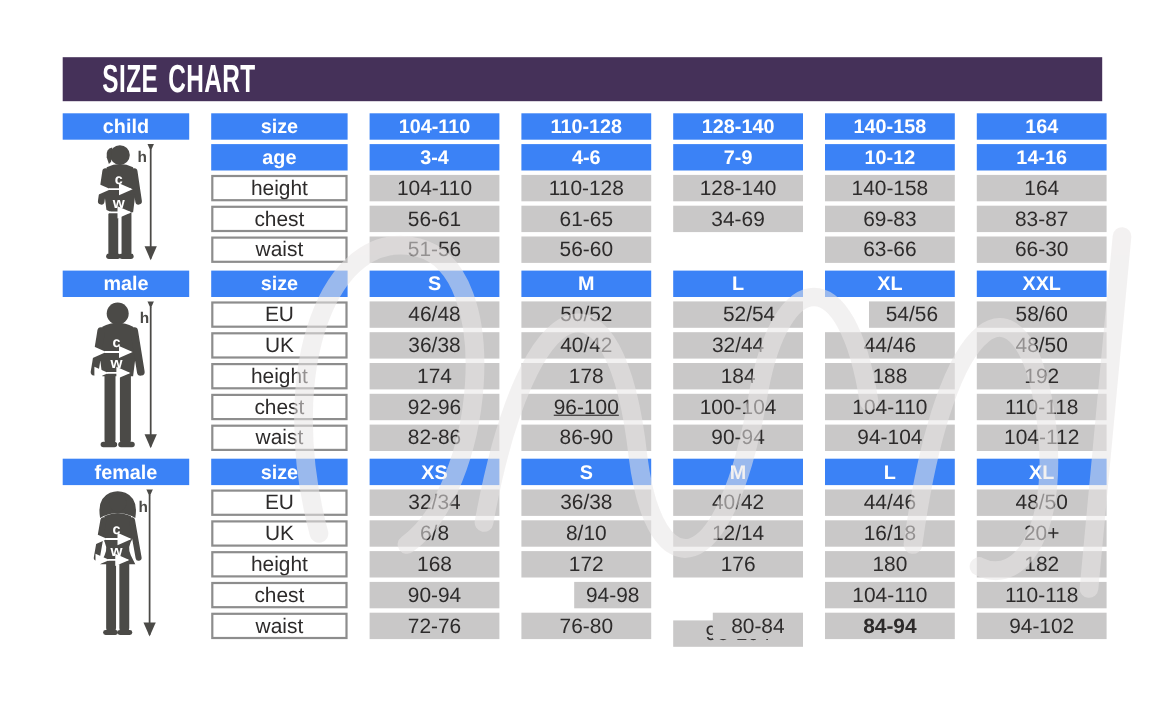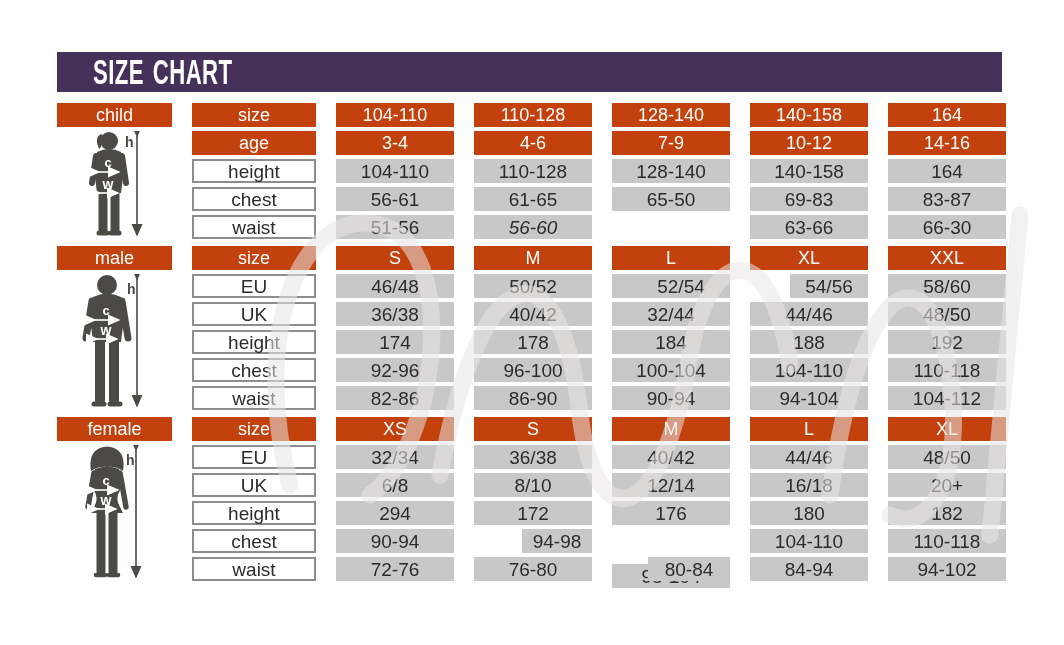--- a/index.html
+++ b/index.html
@@ -11,21 +11,21 @@
     position:absolute;left:57px;top:52px;width:945px;height:40px;
     background:#453159;display:flex;align-items:center;
   }
   .title-text{
     color:#ffffff;font-weight:bold;font-size:27px;letter-spacing:.5px;word-spacing:3px;
     transform:scale(.82,1.32);transform-origin:left center;margin-left:36px;white-space:nowrap;
   }
   .sections{position:absolute;left:57px;top:103px;display:flex;flex-direction:column;gap:7px;z-index:2;}
   .section{display:grid;grid-template-columns:115px 124px repeat(5,118px);column-gap:20px;row-gap:4px;}
   .cell{height:24px;display:flex;align-items:center;justify-content:center;box-sizing:border-box;line-height:1;}
-  .purple{background:#c2410c;color:#ffffff;font-weight:normal;font-size:18px;}
+  .purple{background:#3b82f6;color:#ffffff;font-weight:bold;font-size:18px;}
   .gray{background:#C9C8C8;color:#2D2B2B;font-size:19px;}
   .labelcell{background:#ffffff;border:2px solid #8D8D8D;color:#2D2B2B;font-size:19px;}
   .section-title{grid-column:1;grid-row:1;}
   .figure{grid-column:1;display:flex;align-items:center;justify-content:center;}
   svg text{font-family:"Liberation Sans",sans-serif;}
   .watermark{position:absolute;left:230px;top:115px;z-index:3;pointer-events:none;}
 </style>
 </head>
 <body>
 
@@ -86,26 +86,26 @@
         <div class="cell purple" style="grid-area: 2 / 7;">14-16</div>
         <div class="cell labelcell" style="grid-area: 3 / 2;">height</div>
         <div class="cell gray" style="grid-area: 3 / 3;">104-110</div>
         <div class="cell gray" style="grid-area: 3 / 4;">110-128</div>
         <div class="cell gray" style="grid-area: 3 / 5;">128-140</div>
         <div class="cell gray" style="grid-area: 3 / 6;">140-158</div>
         <div class="cell gray" style="grid-area: 3 / 7;">164</div>
         <div class="cell labelcell" style="grid-area: 4 / 2;">chest</div>
         <div class="cell gray" style="grid-area: 4 / 3;">56-61</div>
         <div class="cell gray" style="grid-area: 4 / 4;">61-65</div>
-        <div class="cell gray" style="grid-area: 4 / 5;">65-50</div>
+        <div class="cell gray" style="grid-area: 4 / 5;">34-69</div>
         <div class="cell gray" style="grid-area: 4 / 6;">69-83</div>
         <div class="cell gray" style="grid-area: 4 / 7;">83-87</div>
         <div class="cell labelcell" style="grid-area: 5 / 2;">waist</div>
         <div class="cell gray" style="grid-area: 5 / 3;">51-56</div>
-        <div class="cell gray" style="grid-area: 5 / 4; font-style: italic;">56-60</div>
+        <div class="cell gray" style="grid-area: 5 / 4;">56-60</div>
         <div class="cell gray" style="grid-area: 5 / 6;">63-66</div>
         <div class="cell gray" style="grid-area: 5 / 7;">66-30</div>
       </div>
 
     <div class="section" style="grid-template-rows:repeat(6,24px);">
       <div class="cell purple section-title">male</div>
       <div class="figure" style="grid-row:2 / span 5;">
         <svg viewBox="0 0 115 136" width="115" height="136">
           <g fill="#4B4A47" stroke="#4B4A47">
             <circle cx="50" cy="11" r="10" stroke="none"></circle>
@@ -145,21 +145,21 @@
         <div class="cell gray" style="grid-area: 3 / 6;">44/46</div>
         <div class="cell gray" style="grid-area: 3 / 7;">48/50</div>
         <div class="cell labelcell" style="grid-area: 4 / 2;">height</div>
         <div class="cell gray" style="grid-area: 4 / 3;">174</div>
         <div class="cell gray" style="grid-area: 4 / 4;">178</div>
         <div class="cell gray" style="grid-area: 4 / 5;">184</div>
         <div class="cell gray" style="grid-area: 4 / 6;">188</div>
         <div class="cell gray" style="grid-area: 4 / 7;">192</div>
         <div class="cell labelcell" style="grid-area: 5 / 2;">chest</div>
         <div class="cell gray" style="grid-area: 5 / 3;">92-96</div>
-        <div class="cell gray" style="grid-area: 5 / 4;">96-100</div>
+        <div class="cell gray" style="grid-area: 5 / 4; text-decoration: underline;">96-100</div>
         <div class="cell gray" style="grid-area: 5 / 5;">100-104</div>
         <div class="cell gray" style="grid-area: 5 / 6;">104-110</div>
         <div class="cell gray" style="grid-area: 5 / 7;">110-118</div>
         <div class="cell labelcell" style="grid-area: 6 / 2;">waist</div>
         <div class="cell gray" style="grid-area: 6 / 3;">82-86</div>
         <div class="cell gray" style="grid-area: 6 / 4;">86-90</div>
         <div class="cell gray" style="grid-area: 6 / 5;">90-94</div>
         <div class="cell gray" style="grid-area: 6 / 6;">94-104</div>
         <div class="cell gray" style="grid-area: 6 / 7;">104-112</div>
       </div>
@@ -199,36 +199,36 @@
         <div class="cell gray" style="grid-area: 2 / 5;">40/42</div>
         <div class="cell gray" style="grid-area: 2 / 6;">44/46</div>
         <div class="cell gray" style="grid-area: 2 / 7;">48/50</div>
         <div class="cell labelcell" style="grid-area: 3 / 2;">UK</div>
         <div class="cell gray" style="grid-area: 3 / 3;">6/8</div>
         <div class="cell gray" style="grid-area: 3 / 4;">8/10</div>
         <div class="cell gray" style="grid-area: 3 / 5;">12/14</div>
         <div class="cell gray" style="grid-area: 3 / 6;">16/18</div>
         <div class="cell gray" style="grid-area: 3 / 7;">20+</div>
         <div class="cell labelcell" style="grid-area: 4 / 2;">height</div>
-        <div class="cell gray" style="grid-area: 4 / 3;">294</div>
+        <div class="cell gray" style="grid-area: 4 / 3;">168</div>
         <div class="cell gray" style="grid-area: 4 / 4;">172</div>
         <div class="cell gray" style="grid-area: 4 / 5;">176</div>
         <div class="cell gray" style="grid-area: 4 / 6;">180</div>
         <div class="cell gray" style="grid-area: 4 / 7;">182</div>
         <div class="cell labelcell" style="grid-area: 5 / 2;">chest</div>
         <div class="cell gray" style="grid-area: 5 / 3;">90-94</div>
         <div class="cell gray" style="grid-area: 5 / 4; margin-left: 48px;">94-98</div>
         <div class="cell gray" style="grid-area: 5 / 5; margin-top: 35px;">98-104</div>
         <div class="cell gray" style="grid-area: 5 / 6;">104-110</div>
         <div class="cell gray" style="grid-area: 5 / 7;">110-118</div>
         <div class="cell labelcell" style="grid-area: 6 / 2;">waist</div>
         <div class="cell gray" style="grid-area: 6 / 3;">72-76</div>
         <div class="cell gray" style="grid-area: 6 / 4;">76-80</div>
         <div class="cell gray" style="grid-area: 6 / 5; margin-left: 36px;">80-84</div>
-        <div class="cell gray" style="grid-area: 6 / 6;">84-94</div>
+        <div class="cell gray" style="grid-area: 6 / 6; font-weight: bold;">84-94</div>
         <div class="cell gray" style="grid-area: 6 / 7;">94-102</div>
       </div>
 
   </div>
 
   <svg class="watermark" width="800" height="470" viewBox="0 0 800 470">
     <g fill="none" stroke="#E9E6E6" stroke-width="17" stroke-linecap="round" opacity="0.55">
       <path d="M60,370 C20,220 70,90 150,110 C230,130 210,330 140,380"></path>
       <path d="M210,360 C250,140 330,120 350,300 C365,420 430,420 460,240 C480,130 540,120 560,250"></path>
       <path d="M600,380 C630,160 700,130 720,260 C735,360 700,420 660,400"></path>

